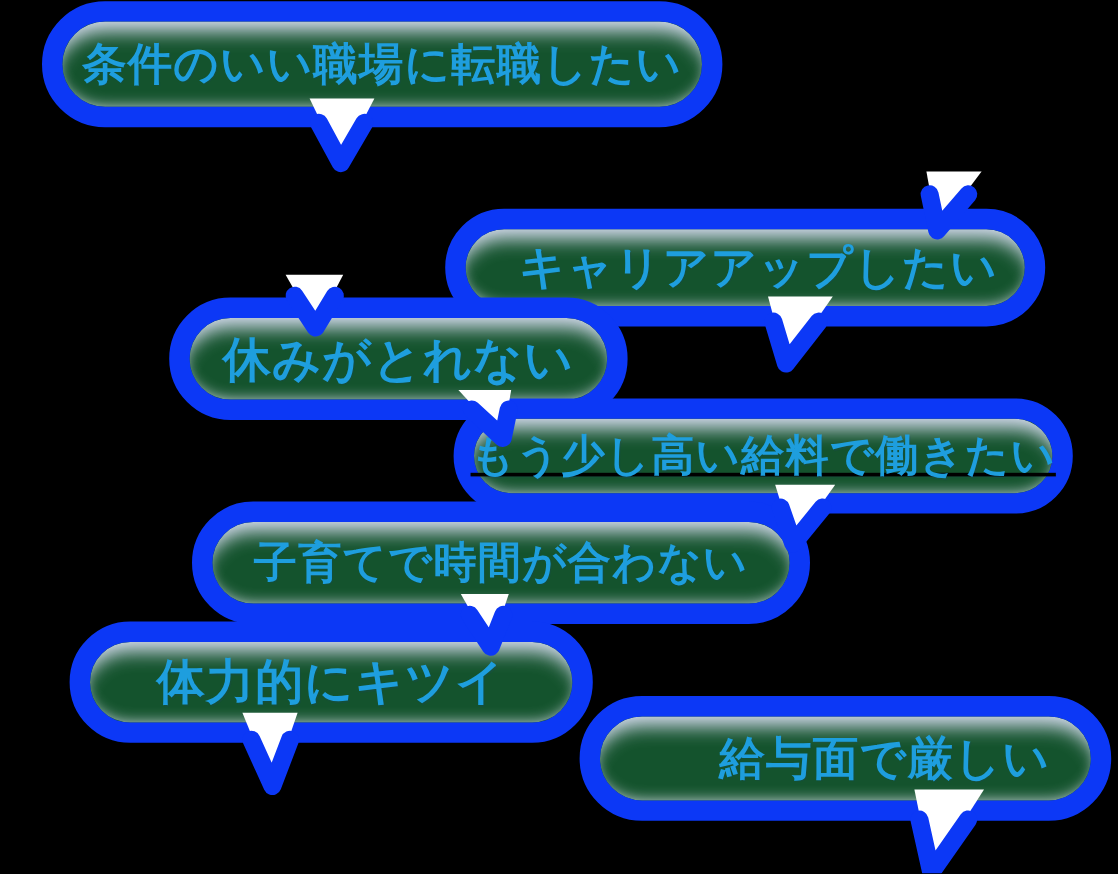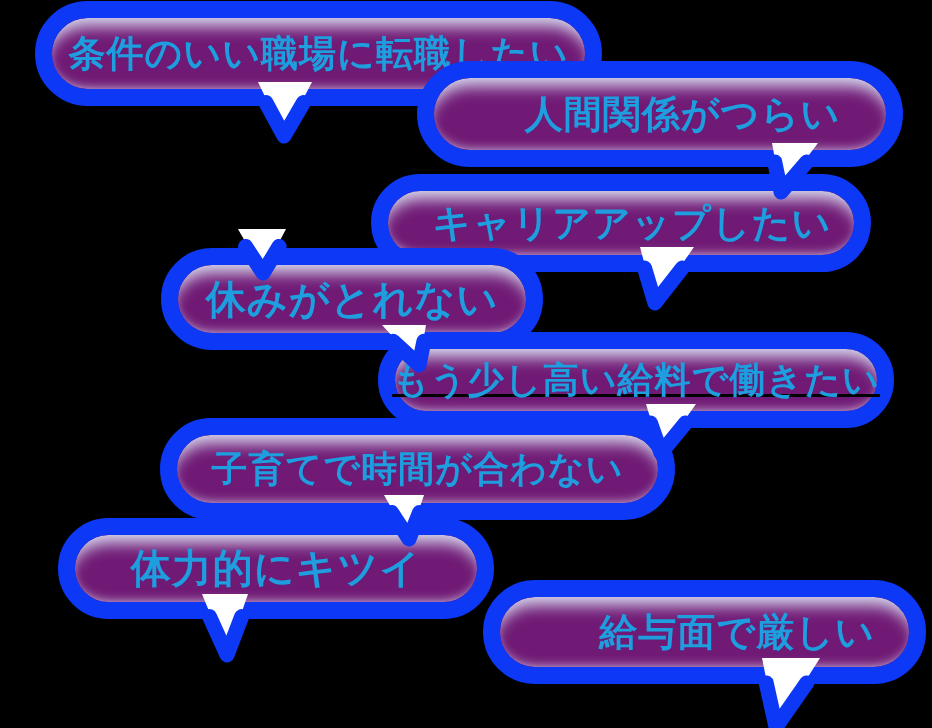--- a/index.html
+++ b/index.html
@@ -13,21 +13,21 @@
   }
   .canvas {
     position: relative;
     width: 932px;
     height: 728px;
     background: var(--bg, #000);
   }
   .bubble {
     position: absolute;
     box-sizing: border-box;
-    background: #701a75;
+    background: #14532d;
     border: 17px solid var(--border-blue, #0C38F6);
     border-radius: 54px;
     box-shadow: inset 0 18px 16px -10px #d9def2, inset 0 -8px 12px -9px #e3e7f6;
     display: flex;
     align-items: center;
     justify-content: center;
     z-index: 10;
   }
   .bubble-text {
     color: var(--text-blue, #1E9EDE);
@@ -49,21 +49,21 @@
     stroke: var(--border-blue, #0C38F6);
     stroke-width: 15;
     stroke-linecap: round;
     stroke-linejoin: round;
   }
   
   #b1 { left: 35px;  top: 1px;   width: 567px; height: 105px; }
   #b2 { left: 417px; top: 61px;  width: 486px; height: 106px; }
   #b3 { left: 7px;   top: 152px; width: 373px; height: 102px; }
   #b4 { left: 371px; top: 174px; width: 500px; height: 98px;  }
-  #b5 { left: 161px; top: 248px; width: 382px; height: 102px; }
+  #b5 { left: 141px; top: 248px; width: 382px; height: 102px; }
   #b6 { left: 378px; top: 332px; width: 516px; height: 96px; text-decoration: underline;  }
   #b7 { left: 160px; top: 418px; width: 515px; height: 102px; }
   #b8 { left: 58px;  top: 518px; width: 436px; height: 101px; }
   #b9 { left: 483px; top: 580px; width: 443px; height: 104px; }
   #b1 .bubble-text { font-size: 37px; }
   #b2 .bubble-text { font-size: 38px; padding-left: 45px; }
   #b3 .bubble-text { font-size: 40px; }
   #b4 .bubble-text { font-size: 38px; margin-left: 22px; }
   #b5 .bubble-text { font-size: 40px; }
   #b6 .bubble-text { font-size: 36px; }
@@ -72,23 +72,20 @@
   #b9 { justify-content: flex-end; }
   #b9 .bubble-text { font-size: 38px; padding-right: 34px; }
 </style>
 </head>
 <body>
 
 <div class="canvas">
 
   <div class="bubble" id="b1">
     <span class="bubble-text">条件のいい職場に転職したい</span>
-  </div>
-  <div class="bubble" id="b2">
-    <span class="bubble-text">人間関係がつらい</span>
   </div>
   <div class="bubble" id="b4">
     <span class="bubble-text">キャリアアップしたい</span>
   </div>
   <div class="bubble" id="b5">
     <span class="bubble-text">休みがとれない</span>
   </div>
   <div class="bubble" id="b6">
     <span class="bubble-text">もう少し高い給料で働きたい</span>
   </div>

